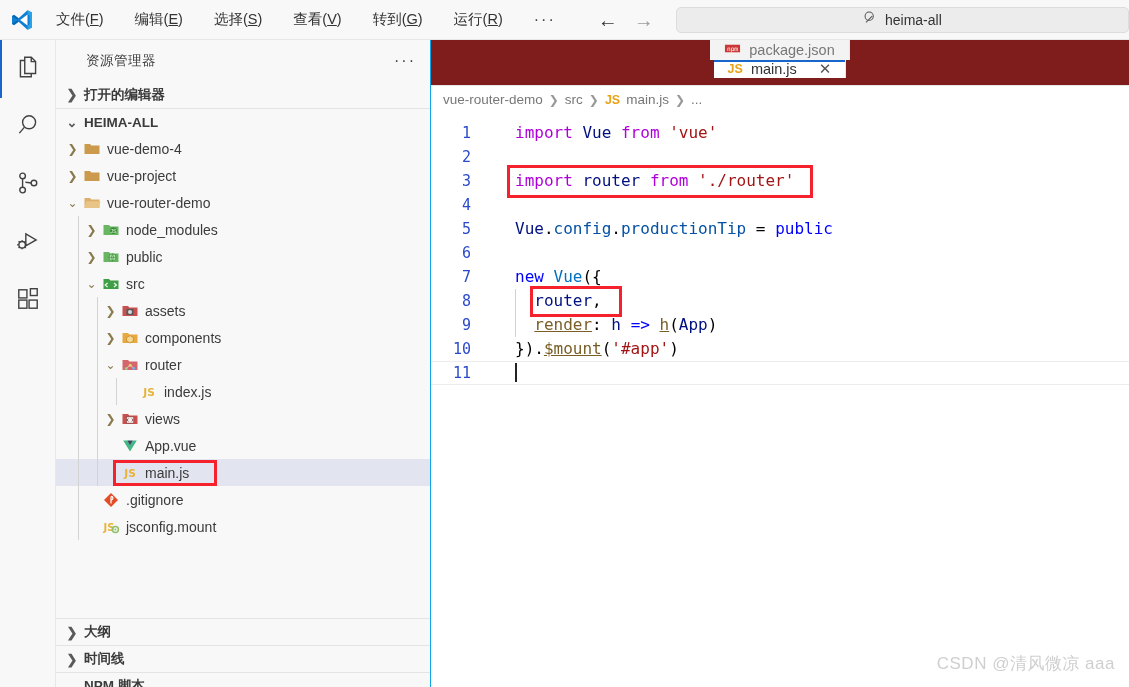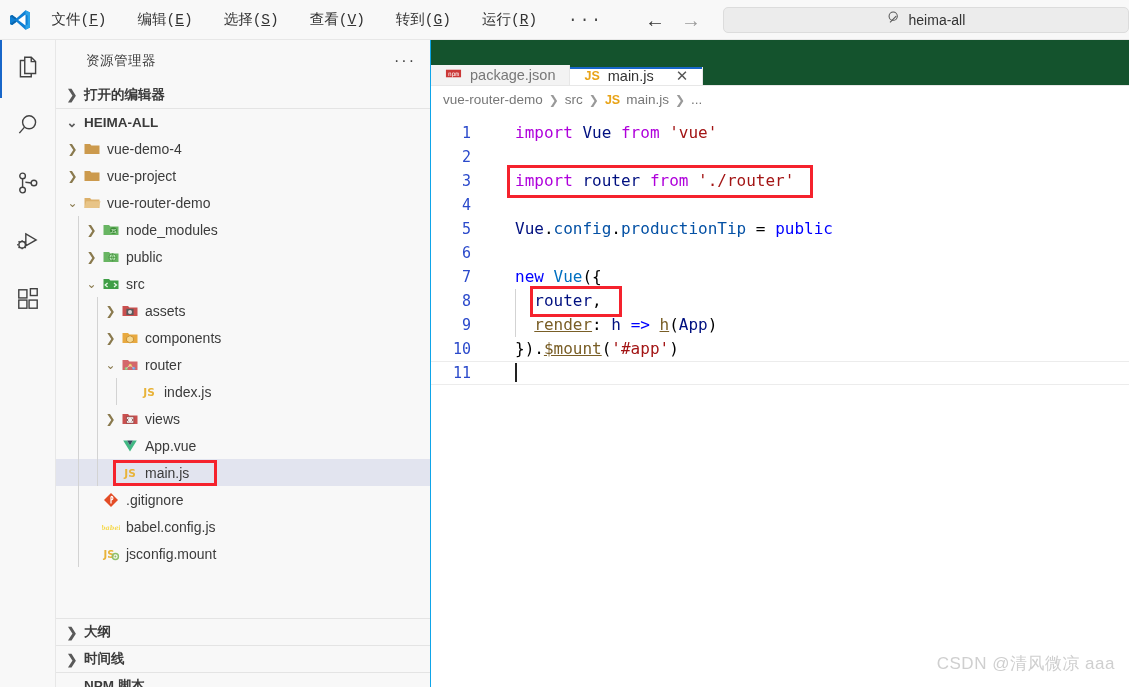--- a/index.html
+++ b/index.html
@@ -14,21 +14,21 @@
 
   
   #titlebar {
     position: absolute; top: 0; left: 0;
     width: 1129px; height: 40px;
     background: #f8f8f8;
     border-bottom: 1px solid #e7e7e7;
     display: flex; align-items: center;
   }
   #vscode-logo { width: 48px; display: flex; align-items: center; justify-content: center; }
-  #menu { display: flex; align-items: center; gap: 7px; font-family: Liberation Mono, monospace; }
+  #menu { display: flex; align-items: center; gap: 7px; }
   .menu-item {
     font-size: 14.5px; color: #333333;
     padding: 3px 12px; cursor: default; white-space: nowrap;
   }
   .menu-item .mn { text-decoration: underline; }
   #menu-more { font-size: 16px; color: #444; padding: 0 12px; letter-spacing: 2px; }
 
   #nav-arrows { display: flex; align-items: center; gap: 16px; margin-left: 30px; }
   .nav-arrow { font-size: 20px; color: #333; line-height: 1; cursor: default; }
   .nav-arrow.fwd { color: #9a9a9a; }
@@ -118,23 +118,24 @@
     z-index: 40;
   }
 
   
   #editor-area {
     position: absolute; top: 40px; left: 431px;
     width: 698px; height: 647px;
     background: #ffffff;
   }
   #tabbar {
-    height: 46px; background: #14532d;
-    display: flex; align-items: flex-end;
+    height: 46px; background: #7f1d1d;
+    display: flex; align-items: center;
     border-bottom: 1px solid #e7e7e7;
+    flex-direction: column;
   }
   .tab {
     display: flex; align-items: center; gap: 8px;
     padding: 0 14px; min-width: 0;
     font-size: 14.5px; color: #777777;
     background: #f3f3f3;
     border-right: 1px solid #e7e7e7;
     cursor: pointer; position: relative;
   }
   .tab.active {
@@ -487,31 +488,20 @@
           </svg>
         </span>
         <span class="rlabel">.gitignore</span>
       </div>
       <div class="row">
         <span class="guide" style="left: 22px;"></span>
         <span style="width: 27px; min-width: 27px;"></span>
         <span class="twisty"></span>
         <span class="ficon">
           <svg width="18" height="18" viewBox="0 0 18 18">
-            <text x="9" y="12" font-size="6.6" font-style="italic" font-weight="bold" fill="#f5da55" text-anchor="middle" font-family="DejaVu Serif, serif">babel</text>
-          </svg>
-        </span>
-        <span class="rlabel">babel.config.js</span>
-      </div>
-      <div class="row">
-        <span class="guide" style="left: 22px;"></span>
-        <span style="width: 27px; min-width: 27px;"></span>
-        <span class="twisty"></span>
-        <span class="ficon">
-          <svg width="18" height="18" viewBox="0 0 18 18">
             <text x="7" y="13" font-size="10" font-weight="bold" fill="#e8b339" text-anchor="middle" font-family="DejaVu Sans, sans-serif">JS</text>
             <circle cx="13.4" cy="11.4" r="3" fill="none" stroke="#8fbf6a" stroke-width="1.5"></circle>
             <circle cx="13.4" cy="11.4" r="1" fill="#8fbf6a"></circle>
           </svg>
         </span>
         <span class="rlabel">jsconfig.mount</span>
       </div>
     </div>
 
   <div class="section-header" style="position:absolute; top:578px; left:0; right:0;">

